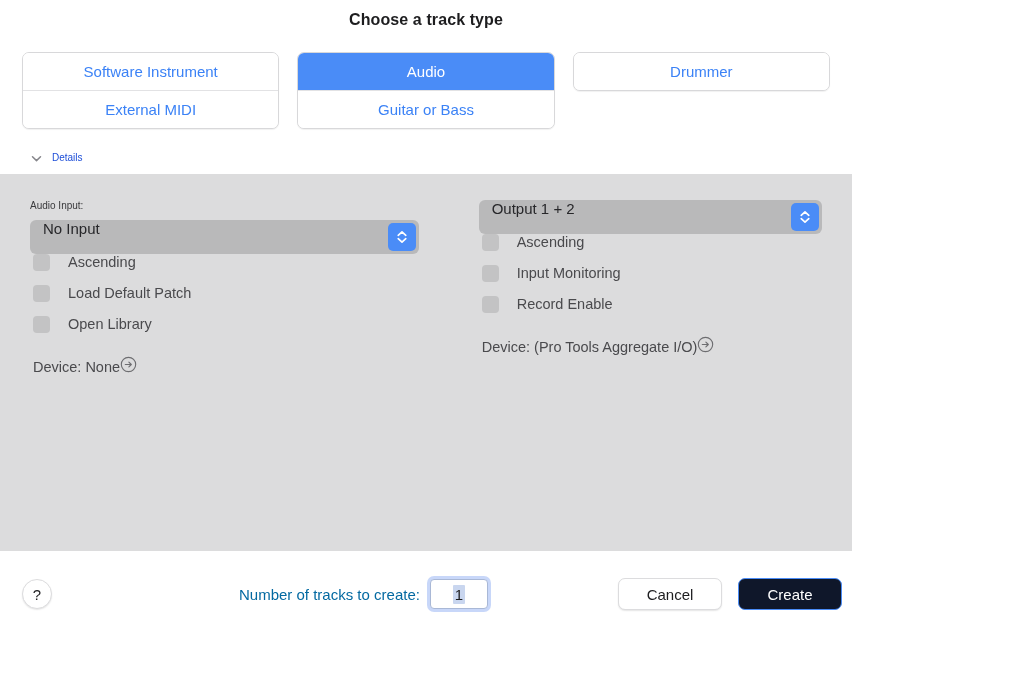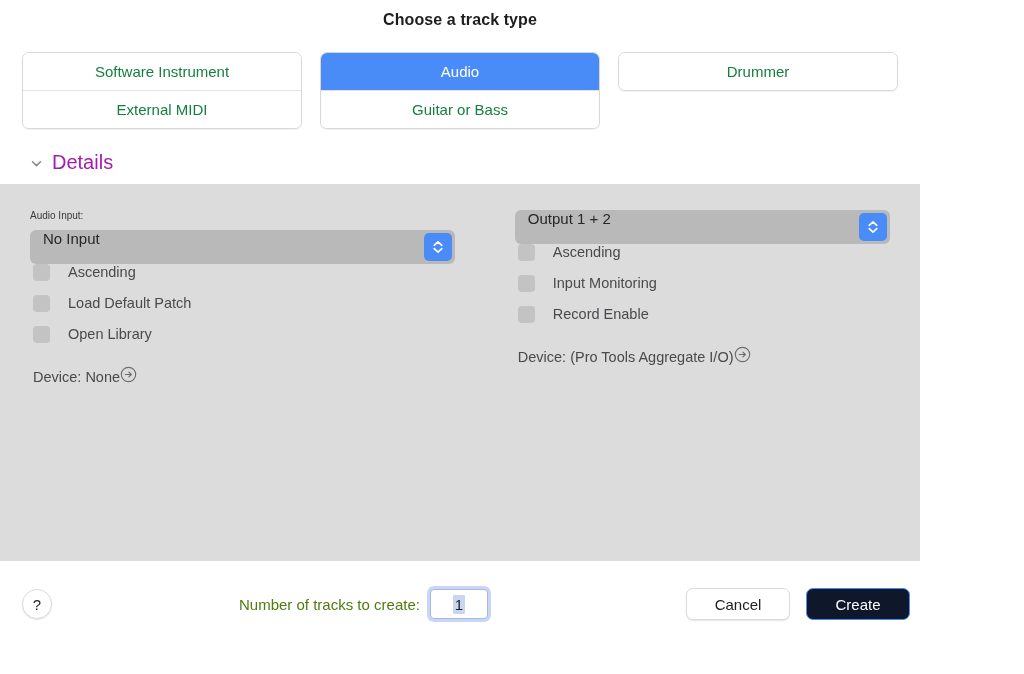--- a/index.html
+++ b/index.html
@@ -12,21 +12,21 @@
     width: 1024px;
     height: 674px;
     overflow: hidden;
     font-family: "Liberation Sans", sans-serif;
     -webkit-font-smoothing: antialiased;
   }
 
   
   .dialog {
     position: relative;
-    width: 920px;
+    width: 852px;
     height: 674px;
     background: #ffffff;
     border-radius: 13px;
     overflow: hidden;
     box-sizing: border-box;
   }
 
   
   .titlebar {
     height: 40px;
@@ -55,21 +55,21 @@
     border-radius: 7px;
     overflow: hidden;
     box-shadow: 0 1px 1px rgba(0,0,0,.06);
   }
   .type-cell {
     height: 37px;
     display: flex;
     align-items: center;
     justify-content: center;
     font-size: 15px;
-    color: #15803d;
+    color: #3b82f6;
     background: #ffffff;
     cursor: default;
   }
   .type-cell + .type-cell {
     border-top: 1px solid #e2e2e4;
   }
   .type-cell.selected {
     background: #4a8cf7;
     color: #ffffff;
   }
@@ -86,22 +86,22 @@
     align-items: center;
     gap: 9px;
     padding: 22px 0 10px 30px;
   }
   .disclosure-chevron {
     width: 13px;
     height: 13px;
     display: block;
   }
   .details-label {
-    font-size: 20px;
-    color: #a21caf;
+    font-size: 10px;
+    color: #1d4ed8;
   }
 
   
   .details-panel {
     background: #dcdcdd;
     height: 377px;
     display: flex;
     padding: 0;
     box-sizing: border-box;
   }
@@ -219,21 +219,21 @@
   }
   .tracks-group {
     position: absolute;
     left: 239px;
     display: flex;
     align-items: center;
     gap: 10px;
   }
   .tracks-label {
     font-size: 15px;
-    color: #4d7c0f;
+    color: #0369a1;
   }
   .num-field {
     width: 58px;
     height: 30px;
     background: #ffffff;
     border: 1px solid #a9b8d6;
     border-radius: 4px;
     box-shadow: 0 0 0 3px rgba(110,150,240,.38);
     display: flex;
     align-items: center;

